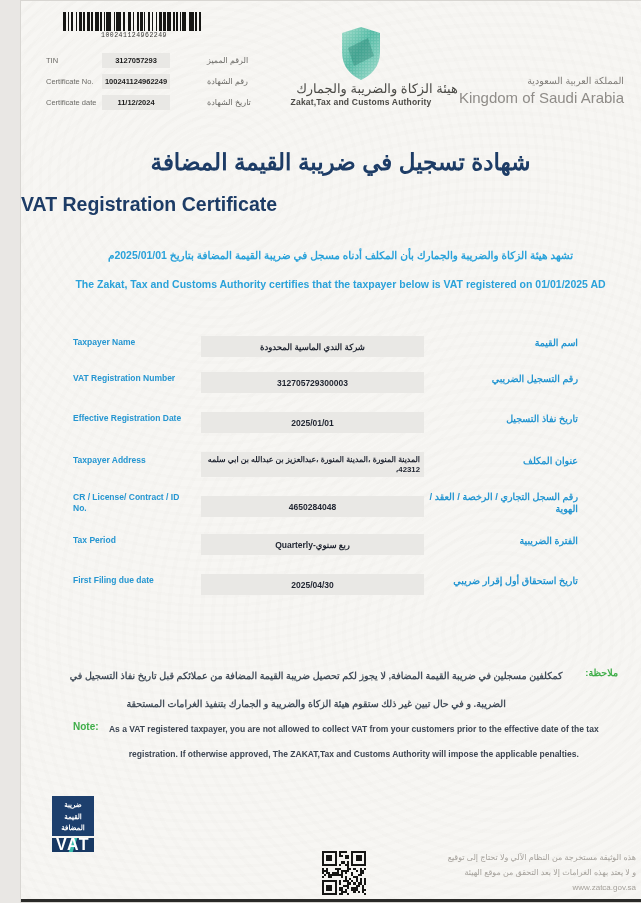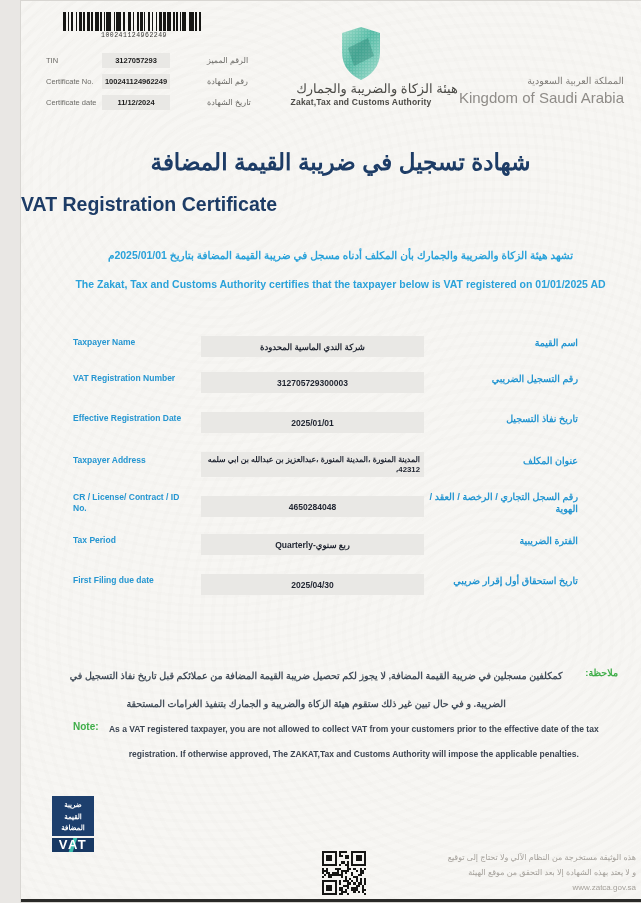--- a/index.html
+++ b/index.html
@@ -71,21 +71,21 @@
   .note-en{position:absolute;left:52px;right:60px;top:716px;display:flex;flex-direction:row;}
   .note-en .note-label{flex:0 0 auto;font-size:10px;font-weight:bold;color:var(--green);margin-right:9px;padding-top:4px;}
   .note-en .note-body{flex:1;font-size:8.5px;font-weight:bold;color:#3d4653;line-height:25px;text-align:center;}
 
   
   .vat-logo{position:absolute;left:31px;top:795px;width:42px;}
   .vat-logo-top{background:var(--logo-navy);padding:3px 0 2px;text-align:center;}
   .vat-logo-top div{font-size:7px;font-weight:bold;color:#fff;line-height:11.5px;direction:rtl;letter-spacing:1px;}
   .vat-logo-band{position:relative;margin-top:2px;background:#173863;height:14px;display:flex;align-items:center;justify-content:center;overflow:hidden;}
   .vat-logo-band .slash{position:absolute;left:19px;top:-2px;width:4px;height:18px;background:var(--logo-teal);transform:skewX(-18deg);}
-  .vat-logo-band .vat-text{position:relative;font-size:13px;font-weight:bold;color:#fff;letter-spacing:1.5px;}
+  .vat-logo-band .vat-text{position:relative;font-size:16px;font-weight:bold;color:#fff;letter-spacing:1.5px;}
 
   .footer-contacts{position:absolute;left:25px;top:911px;display:flex;gap:37px;
     font-size:9.5px;color:#4a4843;letter-spacing:.3px;flex-direction:column;}
   .qr{position:absolute;left:301px;top:850px;width:44px;height:44px;}
   .qr svg{width:100%;height:100%;}
   .disclaimer{position:absolute;right:24px;top:849px;text-align:right;direction:rtl;
     font-size:8px;color:var(--footer-gray);line-height:15px;}
   .disclaimer .url{direction:ltr;}
 </style>
 </head>
@@ -371,18 +371,18 @@
         <rect x="28" y="0" width="14" height="14"></rect>
         <rect x="30" y="2" width="10" height="10" fill="#f7f6f3"></rect>
         <rect x="32" y="4" width="6" height="6" fill="#161614"></rect>
         <rect x="0" y="28" width="14" height="14"></rect>
         <rect x="2" y="30" width="10" height="10" fill="#f7f6f3"></rect>
         <rect x="4" y="32" width="6" height="6" fill="#161614"></rect>
       </svg></div>
 
   <div class="disclaimer">
     <div>هذه الوثيقة مستخرجة من النظام الآلي ولا تحتاج إلى توقيع</div>
-    <div>و لا يعتد بهذه الشهادة إلا بعد التحقق من موقع الهيئة</div>
+    <div>و لا يعتد بهذه الغرامات إلا بعد التحقق من موقع الهيئة</div>
     <div class="url">www.zatca.gov.sa</div>
   </div>
 
   <div class="bottom-edge"></div>
 </div>
 
 </body></html>

